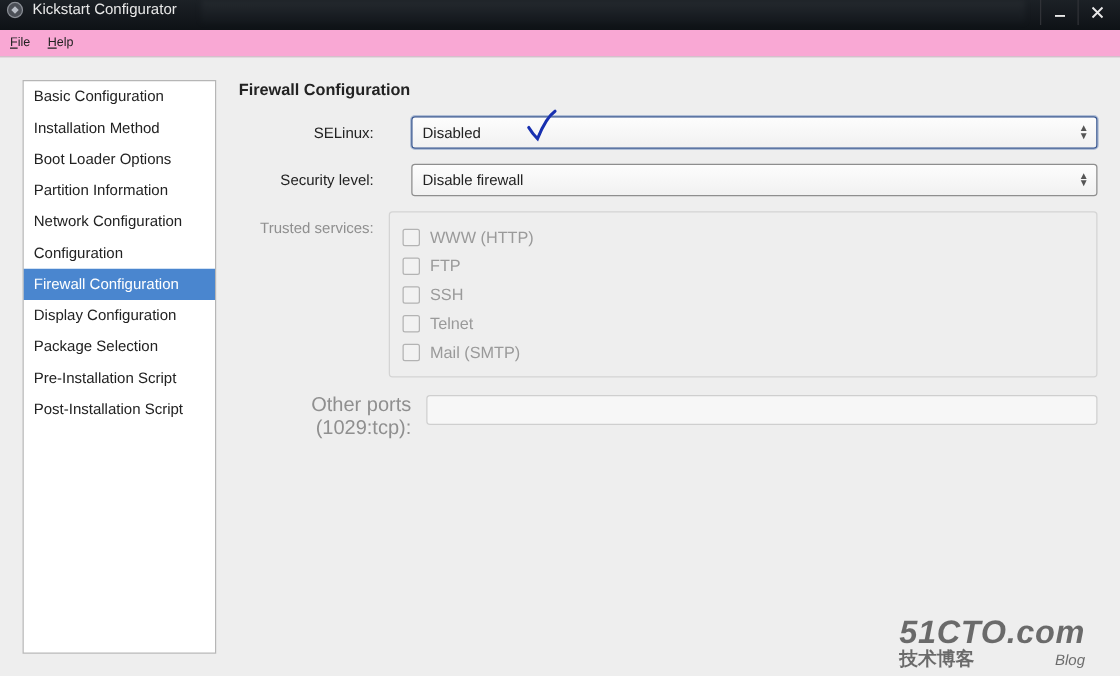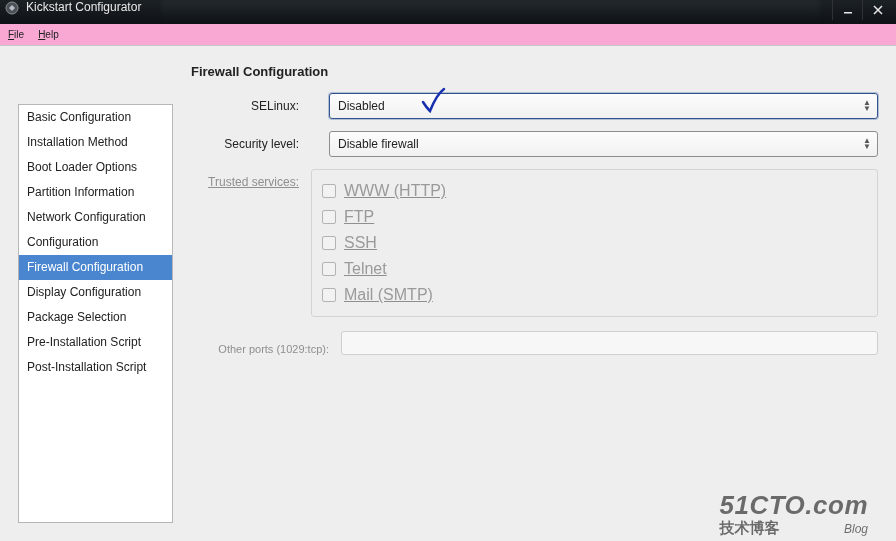--- a/index.html
+++ b/index.html
@@ -63,21 +63,20 @@
 
   .layout { display: flex; gap: 18px; height: 100%; }
 
   
   .sidebar {
     width: 155px;
     background: #ffffff;
     border: 1px solid #b6b6b6;
     font-size: 12px;
     color: #222;
-    margin-top: 40px;
   }
   .sidebar .item {
     padding: 5px 8px;
     line-height: 1.25;
     cursor: default;
     white-space: nowrap;
   }
   .sidebar .item.selected {
     background: #4a86cf;
     color: #ffffff;
@@ -136,54 +135,53 @@
     pointer-events: none;
     left: 90px; top: -8px;
   }
 
   
   .services-block {
     display: flex;
     font-size: 12px;
     color: #8f8f8f;
     margin-top: 4px;
-    text-decoration: underline;
   }
   .services-block .sb-label {
     width: 120px;
     text-align: right;
     padding-right: 12px;
     padding-top: 6px;
   }
   .services-block .sb-list {
     flex: 1;
     border: 1px solid #d4d4d4;
     border-radius: 3px;
     padding: 8px 10px;
   }
   .chkrow {
     display: flex; align-items: center;
     padding: 4px 0;
-    font-size: 16px;
+    font-size: 13px;
     color: #9a9a9a;
   }
   .chkbox {
     width: 14px; height: 14px;
     border: 1px solid #b3b3b3;
     background: #f2f2f2;
     border-radius: 2px;
     margin-right: 8px;
   }
 
   
   .other-ports {
     display: flex;
-    align-items: flex-end;
+    align-items: flex-start;
     margin-top: 14px;
-    font-size: 11px;
+    font-size: 16px;
     color: #8f8f8f;
   }
   .other-ports .op-label {
     width: 150px;
     text-align: right;
     padding-right: 12px;
   }
   .textfield {
     flex: 1;
     height: 24px;

